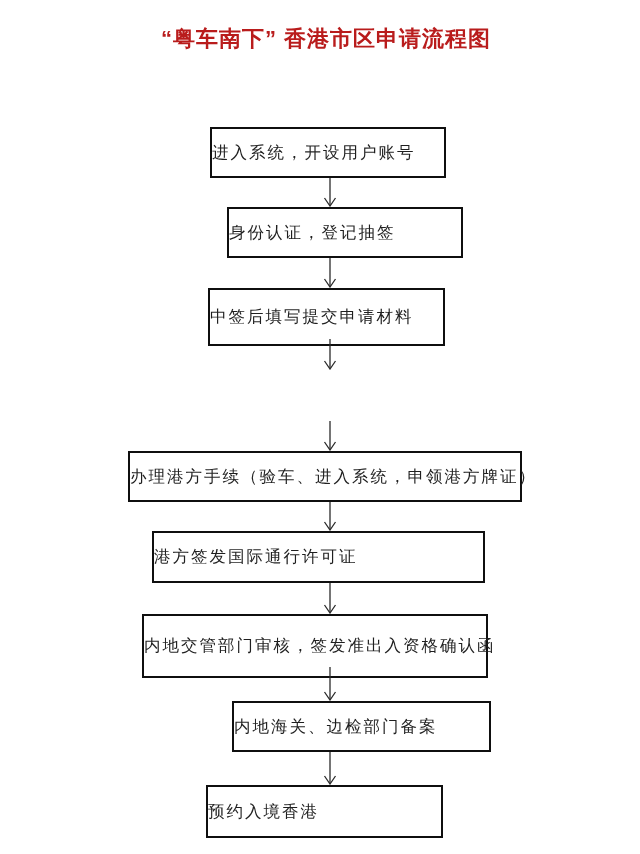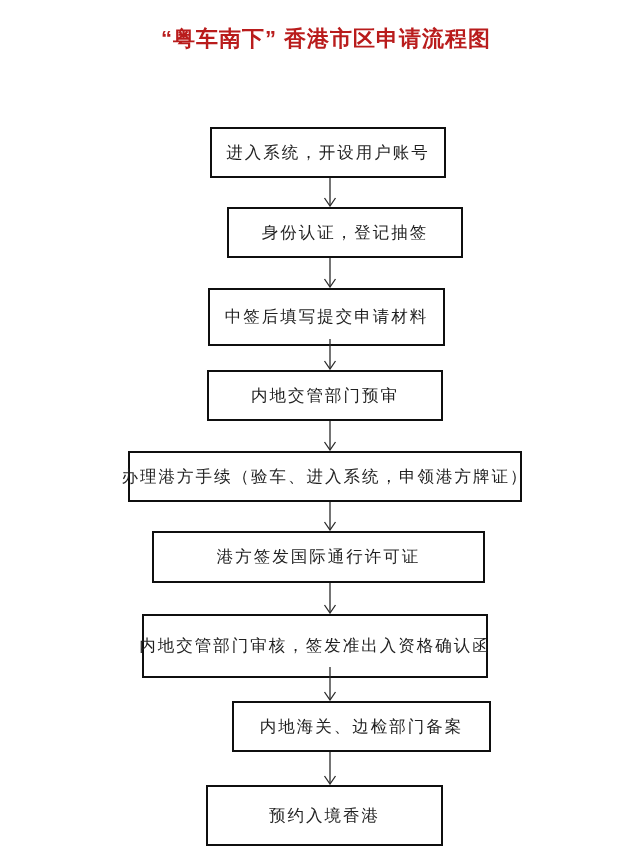--- a/index.html
+++ b/index.html
@@ -27,40 +27,40 @@
     letter-spacing: 1px;
     color: #b91c1c;
     white-space: nowrap;
   }
   .flow-step {
     position: absolute;
     border: 2.5px solid #0f0f0f;
     background: #ffffff;
     display: flex;
     align-items: center;
-    justify-content: center;
+    justify-content: flex-start;
     box-sizing: border-box;
   }
   .flow-step .step-label {
     font-family: "Liberation Serif", serif;
     font-size: 16.5px;
     letter-spacing: 2px;
     color: #1f1f1f;
     white-space: nowrap;
   }
   
   .step1 { left: 210px; top: 127px; width: 236px; height: 51px; }
   .step2 { left: 211px; top: 207px; width: 236px; height: 51px; margin-left: 16px; }
   .step3 { left: 208px; top: 288px; width: 237px; height: 58px; }
   .step4 { left: 207px; top: 370px; width: 236px; height: 51px; }
   .step5 { left: 128px; top: 451px; width: 394px; height: 51px; }
   .step6 { left: 152px; top: 531px; width: 333px; height: 52px; }
   .step7 { left: 142px; top: 614px; width: 346px; height: 64px; }
   .step8 { left: 193px; top: 701px; width: 259px; height: 51px; margin-left: 39px; }
-  .step9 { left: 206px; top: 785px; width: 237px; height: 61px; }
+  .step9 { left: 206px; top: 785px; width: 237px; height: 53px; }
 
   .arrow {
     position: absolute;
     left: 322px;      
     width: 16px;
     overflow: visible;
   }
   .a1 { top: 178px; height: 29px; }
   .a2 { top: 258px; height: 30px; }
   .a3 { top: 339px; height: 31px; }
@@ -109,23 +109,20 @@
     <span class="step-label">中签后填写提交申请材料</span>
   </div>
 
   <div class="arrow a3">
     <svg viewBox="0 0 16 31" preserveAspectRatio="none">
       <line x1="8" y1="0" x2="8" y2="29"></line>
       <polyline points="2.5,22 8,30 13.5,22"></polyline>
     </svg>
   </div>
 
-  <div class="flow-step step4">
-    <span class="step-label">内地交管部门预审</span>
-  </div>
 
   <div class="arrow a4">
     <svg viewBox="0 0 16 30" preserveAspectRatio="none">
       <line x1="8" y1="0" x2="8" y2="28"></line>
       <polyline points="2.5,21 8,29 13.5,21"></polyline>
     </svg>
   </div>
 
   <div class="flow-step step5">
     <span class="step-label">办理港方手续（验车、进入系统，申领港方牌证）</span>

